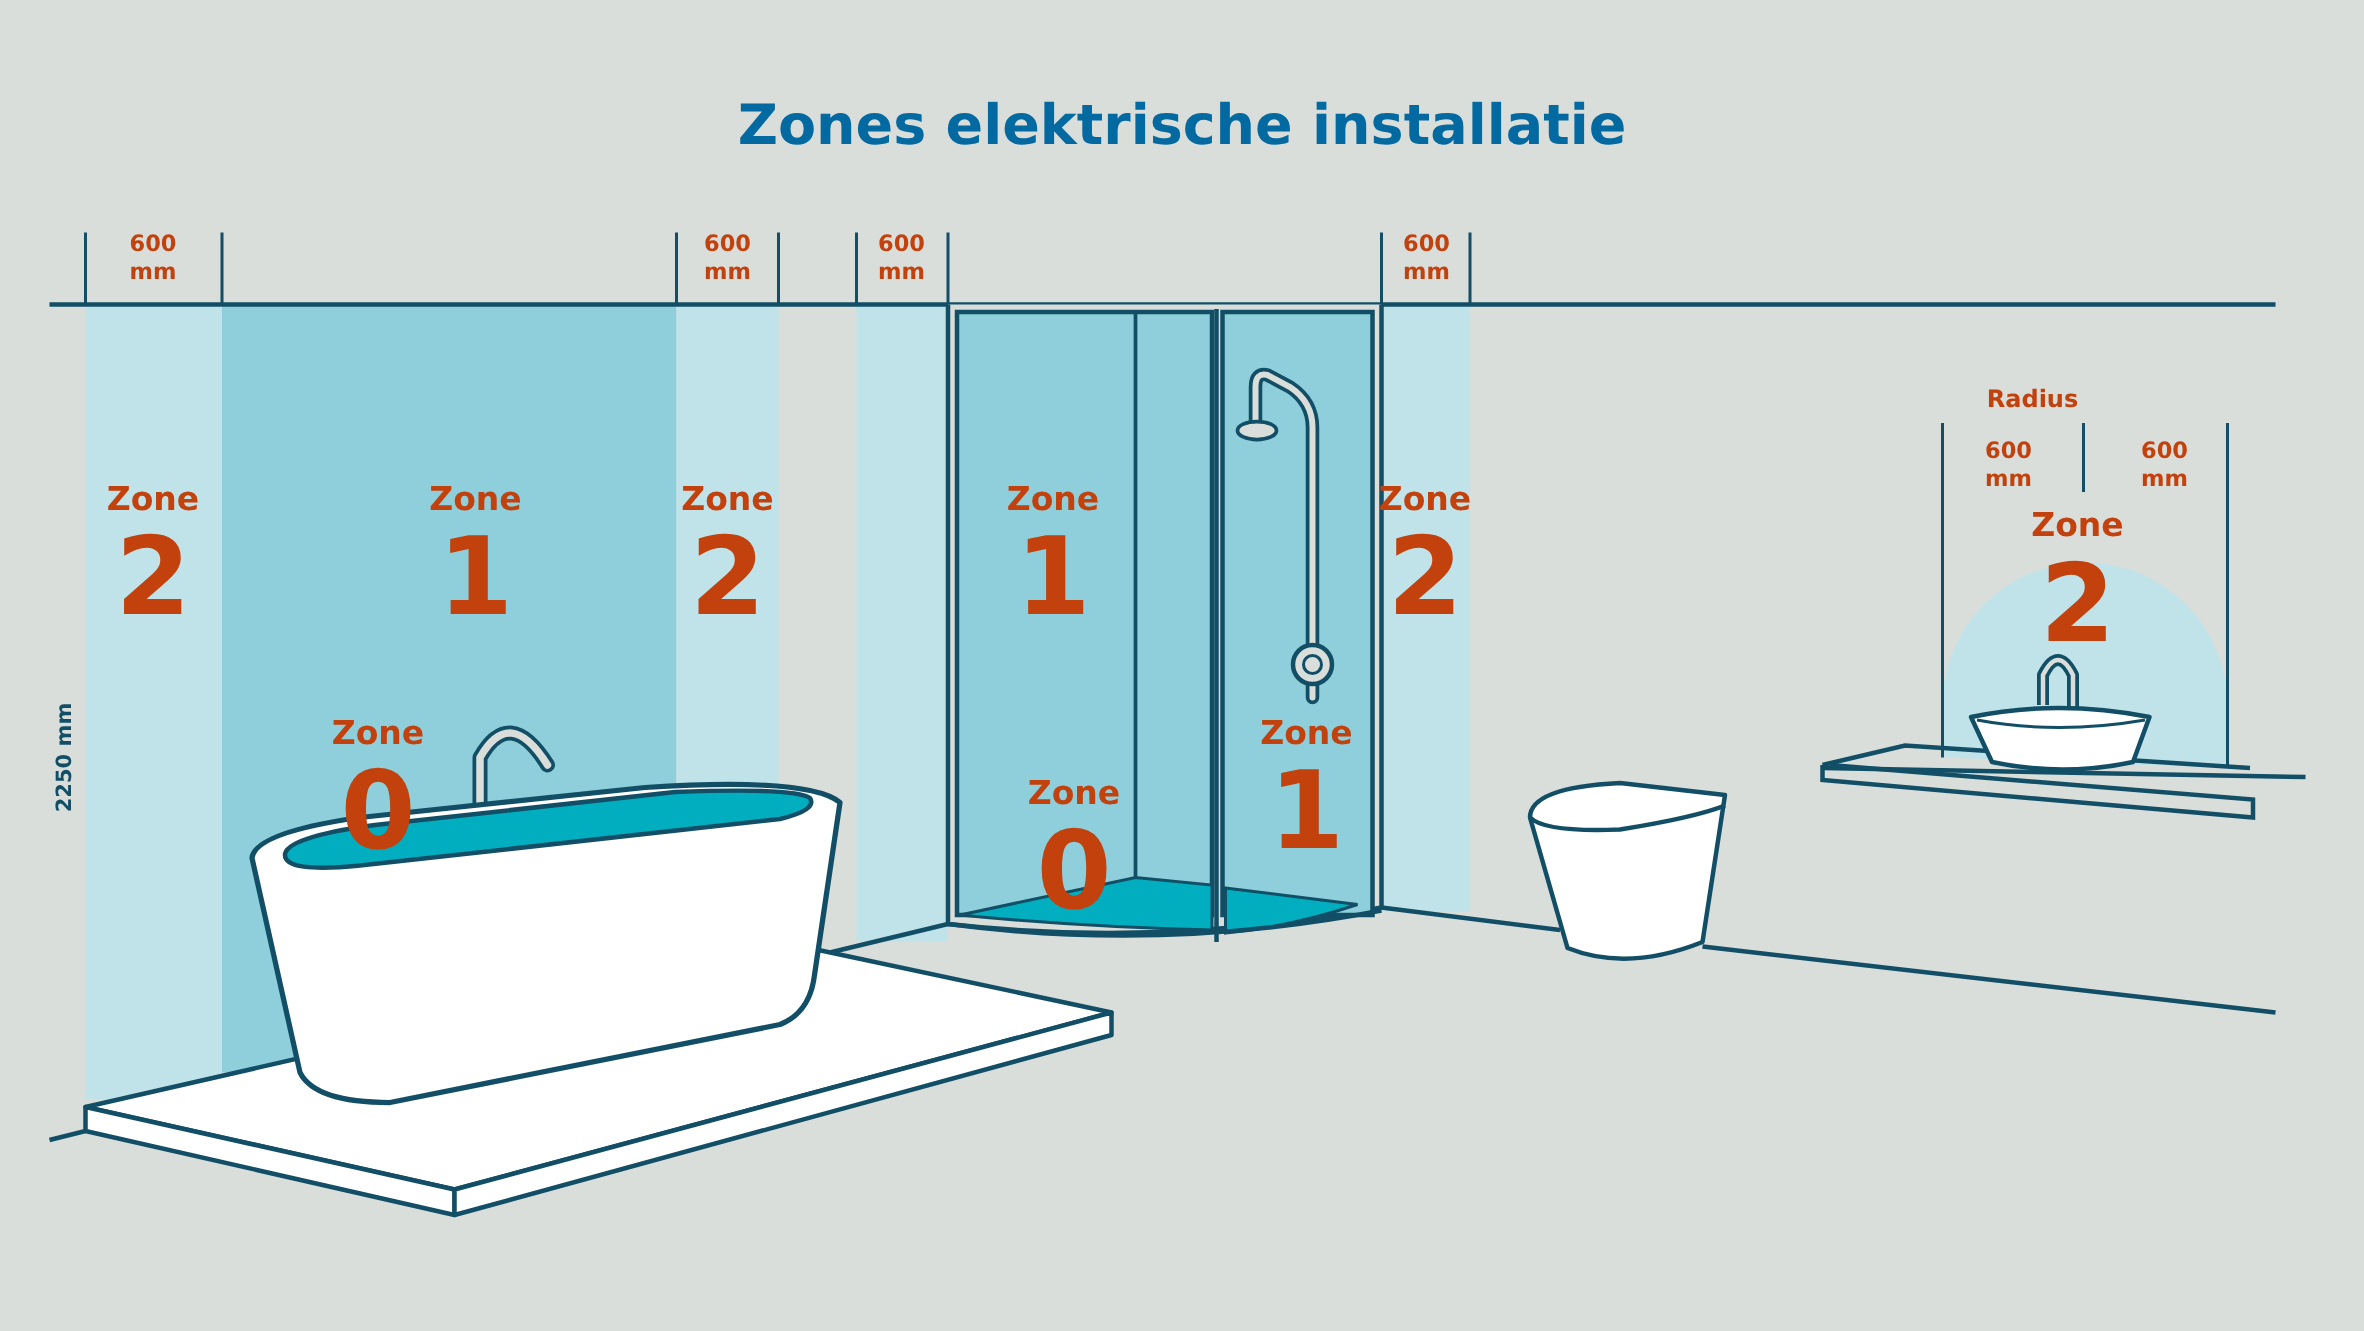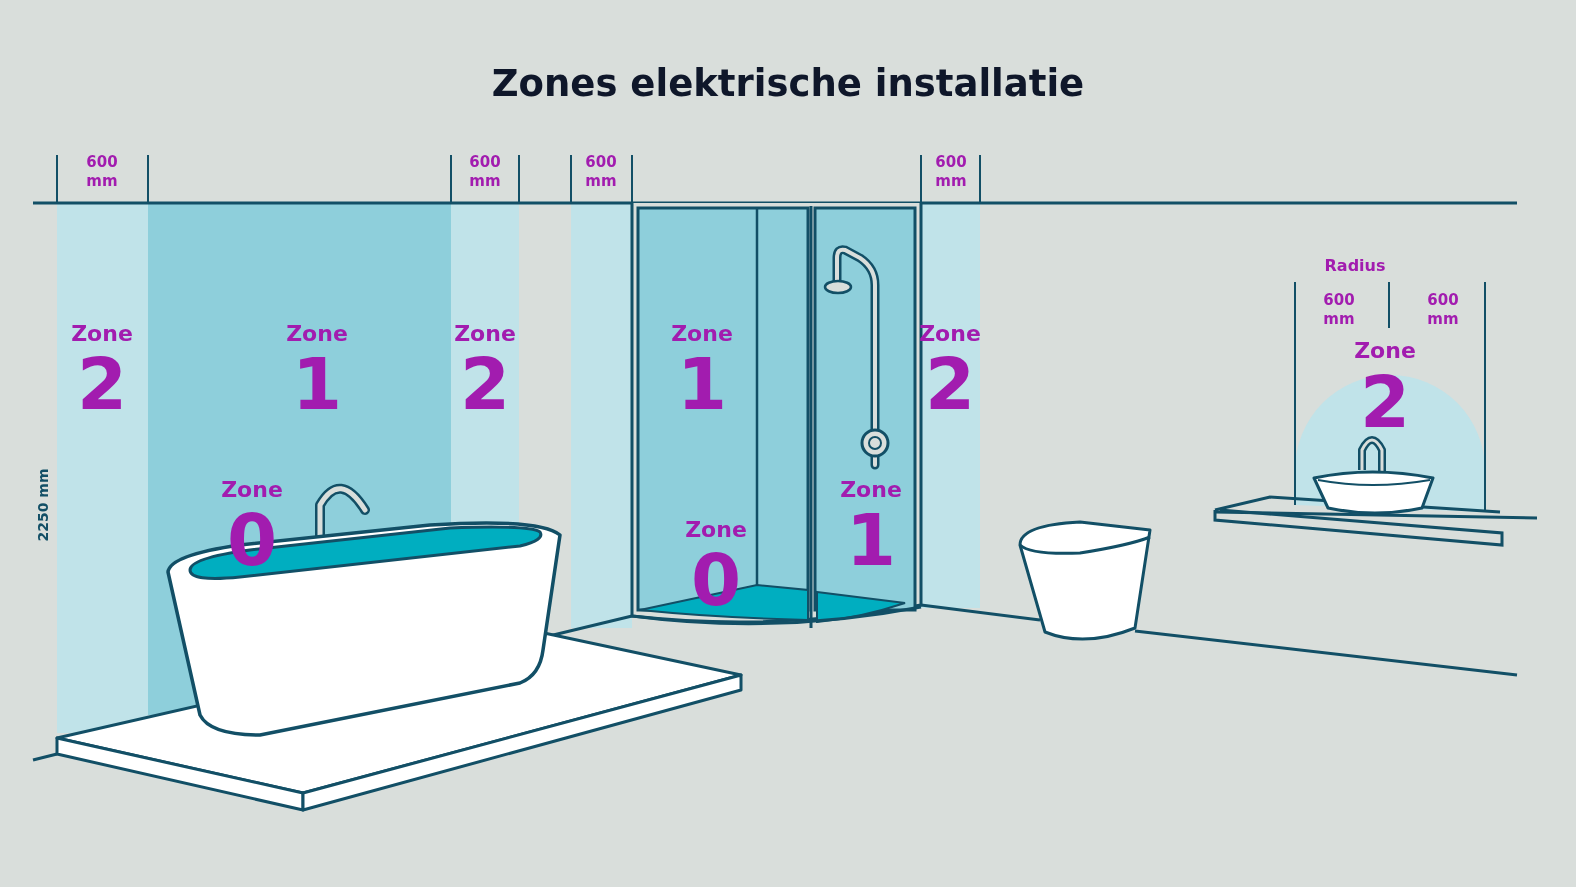--- a/index.html
+++ b/index.html
@@ -6,24 +6,24 @@
     body {
       width: 1576px; height: 887px; overflow: hidden;
       background: #d9dedb;
       font-family: "DejaVu Sans", "Liberation Sans", sans-serif;
     }
     #stage { position: relative; width: 1576px; height: 887px; }
     svg { position: absolute; left: 0; top: 0; }
     .title {
       position: absolute; left: 0; width: 1576px; top: 62px;
       text-align: center; font-size: 37px; font-weight: 600;
-      color: #0f172a; letter-spacing: 0px;
+      color: #0369a1; letter-spacing: 0px;
       font-family: "DejaVu Sans", sans-serif;
     }
-    .lbl { position: absolute; text-align: center; color: #a21caf; font-weight: 700; }
+    .lbl { position: absolute; text-align: center; color: #c2410c; font-weight: 700; }
     .dim { font-size: 15px; line-height: 19px; width: 80px; }
     .zone-word { font-size: 22px; font-weight: 700; width: 120px; }
     .zone-num { font-size: 72px; font-weight: 900; width: 120px; line-height: 72px; }
     .vert {
       position: absolute; left: 43px; top: 505px;
       transform: translate(-50%,-50%) rotate(-90deg);
       font-size: 14px; font-weight: 700; color: #124f66; white-space: nowrap;
     }
     .radius { font-size: 16px; width: 100px; }
   </style>

